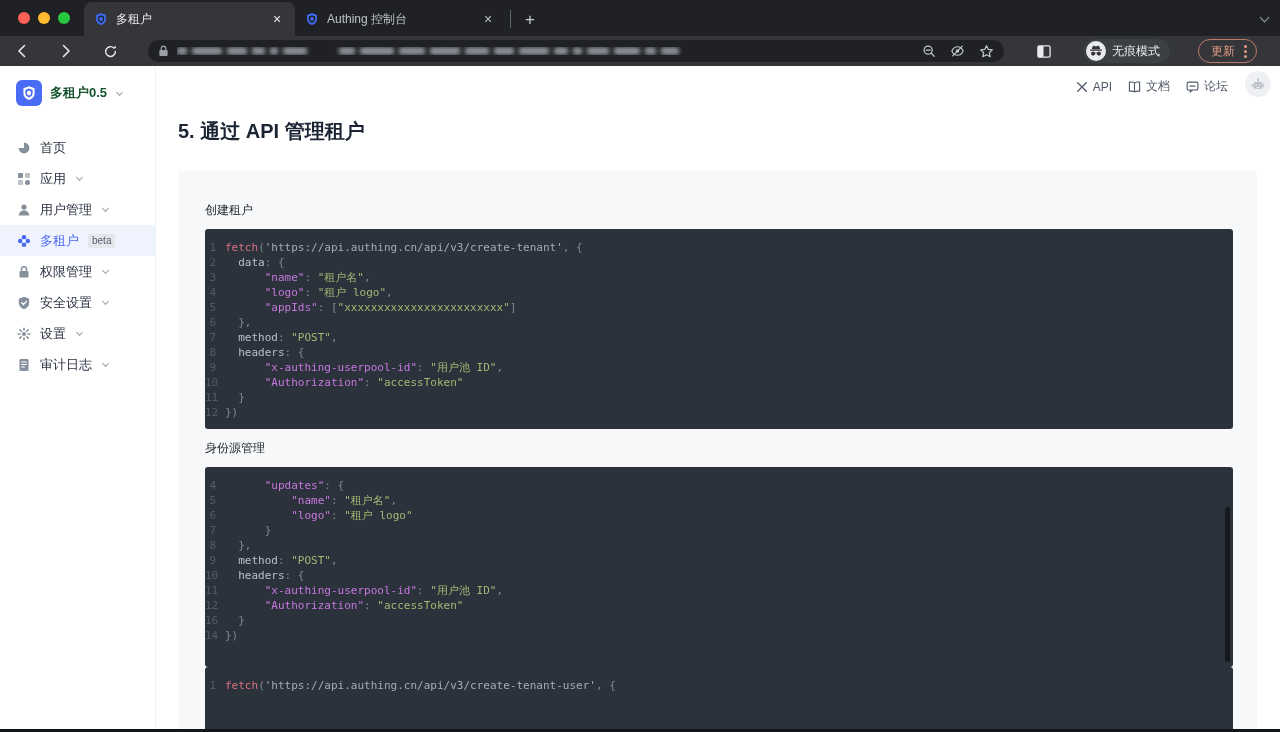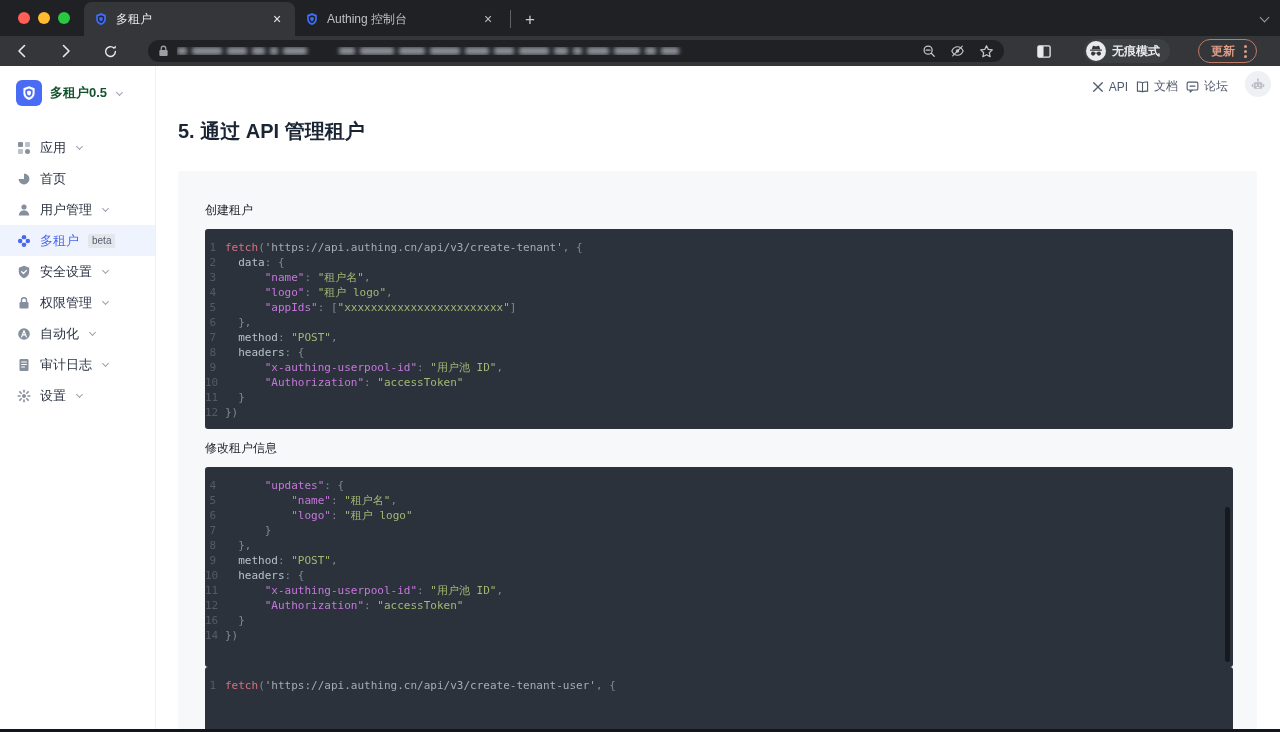--- a/index.html
+++ b/index.html
@@ -12,21 +12,21 @@
   .tl-red{background:#ff5f57}.tl-yellow{background:#febc2e}.tl-green{background:#28c840}
   .tabs { display:flex; margin-left:84px; height:36px; align-items:flex-end; }
   .tab { width:211px; height:34px; display:flex; align-items:center; gap:8px; padding:0 10px; border-radius:8px 8px 0 0; color:#bdc1c6; font-size:12px; }
   .tab.active { background:#35363a; color:#e8eaed; }
   .tab-title { flex:1; white-space:nowrap; overflow:hidden; }
   .tab-close { font-size:14px; color:inherit; width:16px; text-align:center; border-radius:50%; }
   .tab-divider { width:1px; height:18px; background:#5f6368; margin:0 4px 8px 4px; }
   .newtab { color:#c7cbcf; font-size:17px; padding:0 10px; margin-bottom:6px; }
   .strip-chevron { position:absolute; right:12px; top:14px; width:7px; height:7px; border-right:1.6px solid #9aa0a6; border-bottom:1.6px solid #9aa0a6; transform:rotate(45deg); }
 
-  .toolbar { height:30px; background:#35363a; display:flex; align-items:center; padding:0 10px; gap:20px;font-weight:bold; }
+  .toolbar { height:30px; background:#35363a; display:flex; align-items:center; padding:0 10px; gap:20px; }
   .nav-btn { width:24px; height:24px; display:flex; align-items:center; justify-content:center; color:#e8eaed; }
   .omnibox { height:22px; flex:0 0 856px; background:#202124; border-radius:12px; display:flex; align-items:center; padding:0 10px; gap:8px; margin-left:6px; }
   .blur-blobs { display:flex; align-items:center; gap:5px; flex:1; overflow:hidden; }
   .blur-blobs i { display:block; height:8px; background:#8b9097; border-radius:2px; filter:blur(2px); flex:none; }
   .blob-gap { width:22px; flex:none; }
   .omni-icons { display:flex; align-items:center; gap:14px; margin-left:auto; }
   .chip-incognito { height:24px; background:#3c4043; border-radius:13px; display:flex; align-items:center; gap:6px; padding:0 10px 0 2px; color:#e8eaed; font-size:12px; white-space:nowrap; margin-left:8px; }
   .incog-circle { width:20px; height:20px; background:#e8eaed; border-radius:50%; display:flex; align-items:center; justify-content:center; }
   .chip-update { height:24px; border:1px solid #bd7a66; border-radius:13px; display:flex; align-items:center; gap:6px; padding:0 6px 0 12px; color:#e09c85; font-size:12px; white-space:nowrap; margin-left:8px; }
   .dots { display:flex; flex-direction:column; gap:2px; padding:0 3px; }
@@ -39,21 +39,21 @@
   .logo-sq { width:26px; height:26px; border-radius:6px; background:#4a6cf5; display:flex; align-items:center; justify-content:center; }
   .ws-name { font-size:13px; font-weight:bold; color:#14532d; }
   .chev { width:5px; height:5px; border-right:1.4px solid #9aa1ad; border-bottom:1.4px solid #9aa1ad; transform:rotate(45deg); margin-left:2px; margin-top:-2px; }
   .menu { margin-top:26px; }
   .side-item { height:31px; display:flex; align-items:center; gap:9px; padding-left:17px; font-size:13px; color:#2b3242; cursor:default; }
   .side-item .ic { width:14px; height:14px; flex:none; display:flex; }
   .side-item.active { background:#eef3fd; color:#4a66f4; }
   .badge { background:#e3e6eb; color:#565e6d; font-size:10px; border-radius:2px; padding:1px 4px; line-height:12px; }
 
   .main { flex:1; position:relative; overflow:hidden; }
-  .top-links { position:absolute; top:12px; right:52px; display:flex; gap:8px; align-items:center; font-size:12px; color:#4e5969; }
+  .top-links { position:absolute; top:12px; right:52px; display:flex; gap:16px; align-items:center; font-size:12px; color:#4e5969; }
   .top-link { display:flex; align-items:center; gap:5px; }
   .avatar { position:absolute; top:5px; right:9px; width:26px; height:26px; border-radius:50%; background:#eef0f3; display:flex; align-items:center; justify-content:center; }
   .h1 { margin:52px 0 0 22px; font-size:20px; font-weight:600; color:#1b2433; }
   .doc-panel { margin:26px 22px 0 22px; width:1079px; background:#f7f8fa; border-radius:4px; padding:31px 24px 40px 27px; }
   .sec-label { font-size:12px; font-weight:500; color:#1d2129; margin:11px 0 10px 0; }
   .sec-label:first-child { margin-top:0; }
   .code { position:relative; width:1028px; background:#2b323b; border-radius:3px; padding:11px 0; font-family:"DejaVu Sans Mono","Liberation Mono",monospace; font-size:11px; line-height:15px; white-space:pre; overflow:hidden; }
   .code.h200 { height:200px; }
   .ln { display:inline-block; width:20px; padding-right:9px; text-align:right; color:#535c66; }
   .tok-k{color:#d97081}.tok-u{color:#a2acb8}.tok-i{color:#b8c0ca}
@@ -207,37 +207,37 @@
             <path d="M8 5.6 10 6.4 V8 c0 1.3-.9 2.2-2 2.6 C6.9 10.2 6 9.3 6 8 V6.4 Z" fill="#fff"></path>
           </svg>
       </span>
       <span class="ws-name">多租户0.5</span>
       <span class="chev"></span>
     </div>
     <div class="menu">
         <div class="side-item">
           <span class="ic">
             <svg width="14" height="14" viewBox="0 0 14 14">
+              <path d="M7 7 V1.6 A5.4 5.4 0 1 1 1.6 7 Z" fill="#868f9c"></path>
+              <path d="M8.6 1.9 A5.4 5.4 0 0 1 12.4 5.4 L8.6 5.4 Z" fill="#868f9c" opacity=".55"></path>
+            </svg>
+          </span>
+          <span>首页</span>
+        </div>
+        <div class="side-item">
+          <span class="ic">
+            <svg width="14" height="14" viewBox="0 0 14 14">
               <rect x="1" y="1" width="5" height="5" rx="1" fill="#868f9c"></rect>
               <rect x="8" y="1" width="5" height="5" rx="1" fill="#868f9c" opacity=".55"></rect>
               <rect x="1" y="8" width="5" height="5" rx="1" fill="#868f9c" opacity=".55"></rect>
               <circle cx="10.5" cy="10.5" r="2.5" fill="#868f9c"></circle>
             </svg>
           </span>
           <span>应用</span>
           <span class="chev"></span>
-        </div>
-        <div class="side-item">
-          <span class="ic">
-            <svg width="14" height="14" viewBox="0 0 14 14">
-              <path d="M7 7 V1.6 A5.4 5.4 0 1 1 1.6 7 Z" fill="#868f9c"></path>
-              <path d="M8.6 1.9 A5.4 5.4 0 0 1 12.4 5.4 L8.6 5.4 Z" fill="#868f9c" opacity=".55"></path>
-            </svg>
-          </span>
-          <span>首页</span>
         </div>
         <div class="side-item">
           <span class="ic">
             <svg width="14" height="14" viewBox="0 0 14 14">
               <circle cx="7" cy="4" r="2.6" fill="#868f9c"></circle>
               <path d="M1.8 12.5 a5.2 5.2 0 0 1 10.4 0 Z" fill="#868f9c"></path>
             </svg>
           </span>
           <span>用户管理</span>
           <span class="chev"></span>
@@ -251,67 +251,57 @@
               <circle cx="7" cy="10.8" r="2.3" fill="#4a66f4"></circle>
               <circle cx="7" cy="7" r="1.4" fill="#fff"></circle>
             </svg>
           </span>
           <span>多租户</span>
           <span class="badge">beta</span>
         </div>
         <div class="side-item">
           <span class="ic">
             <svg width="14" height="14" viewBox="0 0 14 14">
+              <rect x="2.5" y="6" width="9" height="6.5" rx="1.2" fill="#868f9c"></rect>
+              <path d="M4.5 6 V4.3 a2.5 2.5 0 0 1 5 0 V6" stroke="#868f9c" stroke-width="1.4" fill="none"></path>
+            </svg>
+          </span>
+          <span>权限管理</span>
+          <span class="chev"></span>
+        </div>
+        <div class="side-item">
+          <span class="ic">
+            <svg width="14" height="14" viewBox="0 0 14 14">
               <path d="M7 .8 12.2 2.7 V6.8 c0 3.3-2.3 5.5-5.2 6.4 C4.1 12.3 1.8 10.1 1.8 6.8 V2.7 Z" fill="#868f9c"></path>
               <path d="M4.7 6.8 6.4 8.5 9.5 5.4" stroke="#fff" stroke-width="1.3" fill="none" stroke-linecap="round" stroke-linejoin="round"></path>
             </svg>
           </span>
           <span>安全设置</span>
-          <span class="chev"></span>
-        </div>
-        <div class="side-item">
-          <span class="ic">
-            <svg width="14" height="14" viewBox="0 0 14 14">
-              <rect x="2.5" y="6" width="9" height="6.5" rx="1.2" fill="#868f9c"></rect>
-              <path d="M4.5 6 V4.3 a2.5 2.5 0 0 1 5 0 V6" stroke="#868f9c" stroke-width="1.4" fill="none"></path>
-            </svg>
-          </span>
-          <span>权限管理</span>
-          <span class="chev"></span>
-        </div>
-        <div class="side-item">
-          <span class="ic">
-            <svg width="14" height="14" viewBox="0 0 14 14">
-              <circle cx="7" cy="7" r="5.8" fill="#868f9c"></circle>
-              <path d="M4.6 10 7 3.6 9.4 10 M5.6 7.9 h2.8" stroke="#fff" stroke-width="1.2" fill="none" stroke-linecap="round" stroke-linejoin="round"></path>
-            </svg>
-          </span>
-          <span>自动化</span>
-          <span class="chev"></span>
-        </div>
-        <div class="side-item">
-          <span class="ic">
-            <svg width="14" height="14" viewBox="0 0 14 14">
-              <rect x="2.5" y="1" width="9" height="12" rx="1.2" fill="#868f9c"></rect>
-              <path d="M4.6 4 h4.8 M4.6 6.5 h4.8 M4.6 9 h3" stroke="#fff" stroke-width="1.1" stroke-linecap="round"></path>
-            </svg>
-          </span>
-          <span>审计日志</span>
           <span class="chev"></span>
         </div>
         <div class="side-item">
           <span class="ic">
             <svg width="14" height="14" viewBox="0 0 14 14">
               <circle cx="7" cy="7" r="2" fill="#868f9c"></circle>
               <g stroke="#868f9c" stroke-width="1.6" stroke-linecap="round">
                 <path d="M7 1.2 V3 M7 11 V12.8 M1.2 7 H3 M11 7 H12.8 M2.9 2.9 4.2 4.2 M9.8 9.8 11.1 11.1 M11.1 2.9 9.8 4.2 M4.2 9.8 2.9 11.1"></path>
               </g>
             </svg>
           </span>
           <span>设置</span>
+          <span class="chev"></span>
+        </div>
+        <div class="side-item">
+          <span class="ic">
+            <svg width="14" height="14" viewBox="0 0 14 14">
+              <rect x="2.5" y="1" width="9" height="12" rx="1.2" fill="#868f9c"></rect>
+              <path d="M4.6 4 h4.8 M4.6 6.5 h4.8 M4.6 9 h3" stroke="#fff" stroke-width="1.1" stroke-linecap="round"></path>
+            </svg>
+          </span>
+          <span>审计日志</span>
           <span class="chev"></span>
         </div>
       </div>
   </div>
 
   <div class="main">
     <div class="top-links">
       <span class="top-link">
         <span>
           <svg width="12" height="12" viewBox="0 0 14 14">
@@ -363,21 +353,21 @@
 <span class="ln">4</span><span class="tok-key">      "logo"</span><span class="tok-p">: </span><span class="tok-s">"租户 logo"</span><span class="tok-p">,</span>
 <span class="ln">5</span><span class="tok-key">      "appIds"</span><span class="tok-p">: [</span><span class="tok-s">"xxxxxxxxxxxxxxxxxxxxxxxx"</span><span class="tok-p">]</span>
 <span class="ln">6</span><span class="tok-p">  },</span>
 <span class="ln">7</span><span class="tok-i">  method</span><span class="tok-p">: </span><span class="tok-s">"POST"</span><span class="tok-p">,</span>
 <span class="ln">8</span><span class="tok-i">  headers</span><span class="tok-p">: {</span>
 <span class="ln">9</span><span class="tok-key">      "x-authing-userpool-id"</span><span class="tok-p">: </span><span class="tok-s">"用户池 ID"</span><span class="tok-p">,</span>
 <span class="ln">10</span><span class="tok-key">      "Authorization"</span><span class="tok-p">: </span><span class="tok-s">"accessToken"</span>
 <span class="ln">11</span><span class="tok-p">  }</span>
 <span class="ln">12</span><span class="tok-p">})</span>
 </div>
-        <div class="sec-label">修改租户信息</div>
+        <div class="sec-label">身份源管理</div>
         <div class="code h200"><span class="ln">4</span><span class="tok-key">      "updates"</span><span class="tok-p">: {</span>
 <span class="ln">5</span><span class="tok-key">          "name"</span><span class="tok-p">: </span><span class="tok-s">"租户名"</span><span class="tok-p">,</span>
 <span class="ln">6</span><span class="tok-key">          "logo"</span><span class="tok-p">: </span><span class="tok-s">"租户 logo"</span>
 <span class="ln">7</span><span class="tok-p">      }</span>
 <span class="ln">8</span><span class="tok-p">  },</span>
 <span class="ln">9</span><span class="tok-i">  method</span><span class="tok-p">: </span><span class="tok-s">"POST"</span><span class="tok-p">,</span>
 <span class="ln">10</span><span class="tok-i">  headers</span><span class="tok-p">: {</span>
 <span class="ln">11</span><span class="tok-key">      "x-authing-userpool-id"</span><span class="tok-p">: </span><span class="tok-s">"用户池 ID"</span><span class="tok-p">,</span>
 <span class="ln">12</span><span class="tok-key">      "Authorization"</span><span class="tok-p">: </span><span class="tok-s">"accessToken"</span>
 <span class="ln">16</span><span class="tok-p">  }</span>

